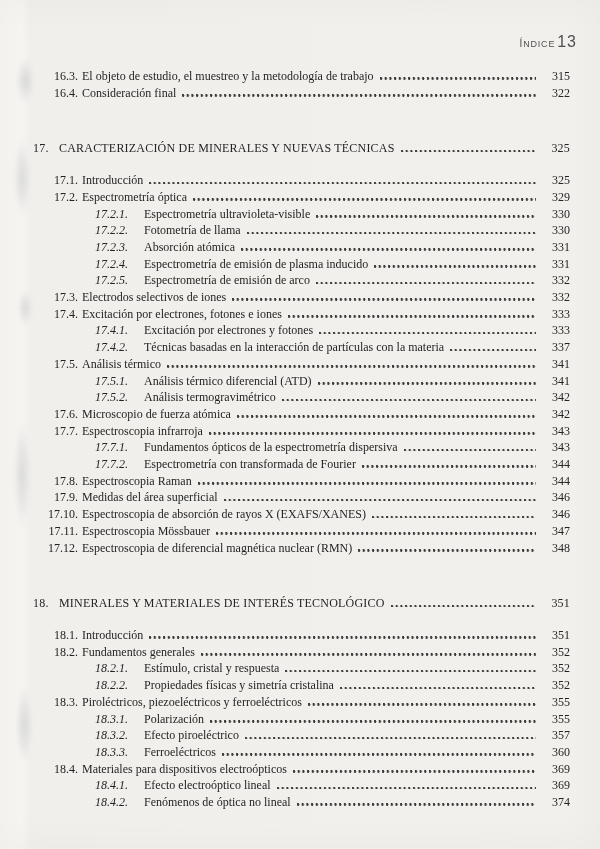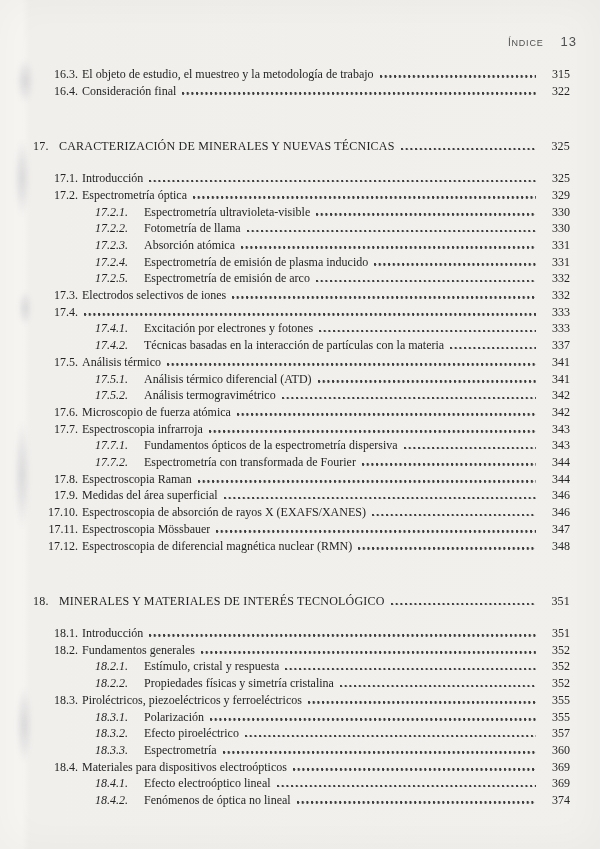--- a/index.html
+++ b/index.html
@@ -16,34 +16,34 @@
     color: #242424;
     box-shadow: inset 0 0 40px rgba(0,0,0,0.03);
   }
   .content { padding: 33px 30px 0 33px; }
 
   
   .header-row {
     display: flex;
     justify-content: flex-end;
     align-items: baseline;
-    gap: 17px;
+    gap: 2px;
     padding-right: 0px;
     margin-right: -7px;
     color: #4f4f4f;
     font-family: "Liberation Sans", sans-serif;
   }
   .running-title {
     font-variant: small-caps;
     text-transform: lowercase;
     font-size: 13.5px;
     letter-spacing: 0.8px;
   }
   .running-title::first-letter { font-size: 14px; }
-  .folio { font-size: 13px; letter-spacing: 1px; }
+  .folio { font-size: 16px; letter-spacing: 1px; }
 
   
   .toc { margin-top: 17px; }
   .block { margin: 0; }
   .block.chapter { margin-top: 39px; }
   .chapter-header-row { margin-bottom: 15px; letter-spacing: 0.2px; margin-top: 24px; }
 
   .row {
     display: flex;
     align-items: baseline;
@@ -163,20 +163,21 @@
             <span class="page-num">332</span>
           </div>
           <div class="row">
             <span class="num l2">17.3.</span>
             <span class="label">Electrodos selectivos de iones</span>
             <span class="leader"></span>
             <span class="page-num">332</span>
           </div>
           <div class="row">
             <span class="num l2">17.4.</span>
+            <span class="label">Excitación por electrones, fotones e iones</span>
             <span class="leader"></span>
             <span class="page-num">333</span>
           </div>
           <div class="row">
             <span class="num l3">17.4.1.</span>
             <span class="label">Excitación por electrones y fotones</span>
             <span class="leader"></span>
             <span class="page-num">333</span>
           </div>
           <div class="row">
@@ -302,21 +303,21 @@
             <span class="page-num">355</span>
           </div>
           <div class="row">
             <span class="num l3">18.3.2.</span>
             <span class="label">Efecto piroeléctrico</span>
             <span class="leader"></span>
             <span class="page-num">357</span>
           </div>
           <div class="row">
             <span class="num l3">18.3.3.</span>
-            <span class="label">Espectrometría</span>
+            <span class="label">Ferroeléctricos</span>
             <span class="leader"></span>
             <span class="page-num">360</span>
           </div>
           <div class="row">
             <span class="num l2">18.4.</span>
             <span class="label">Materiales para dispositivos electroópticos</span>
             <span class="leader"></span>
             <span class="page-num">369</span>
           </div>
           <div class="row">

